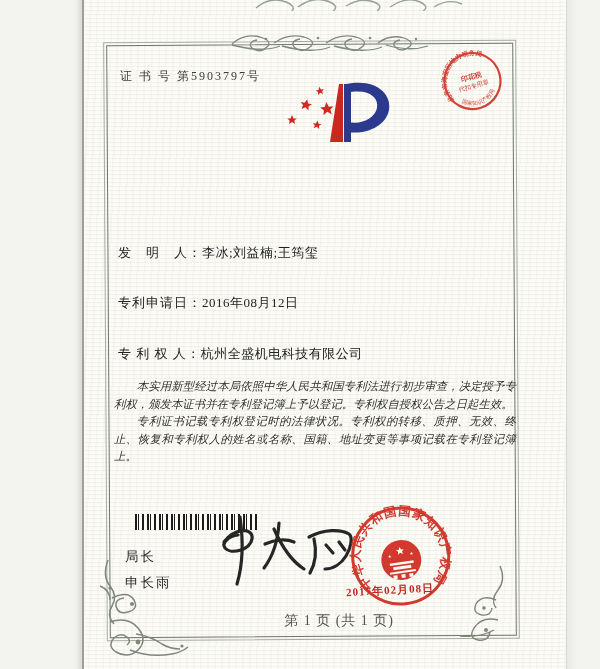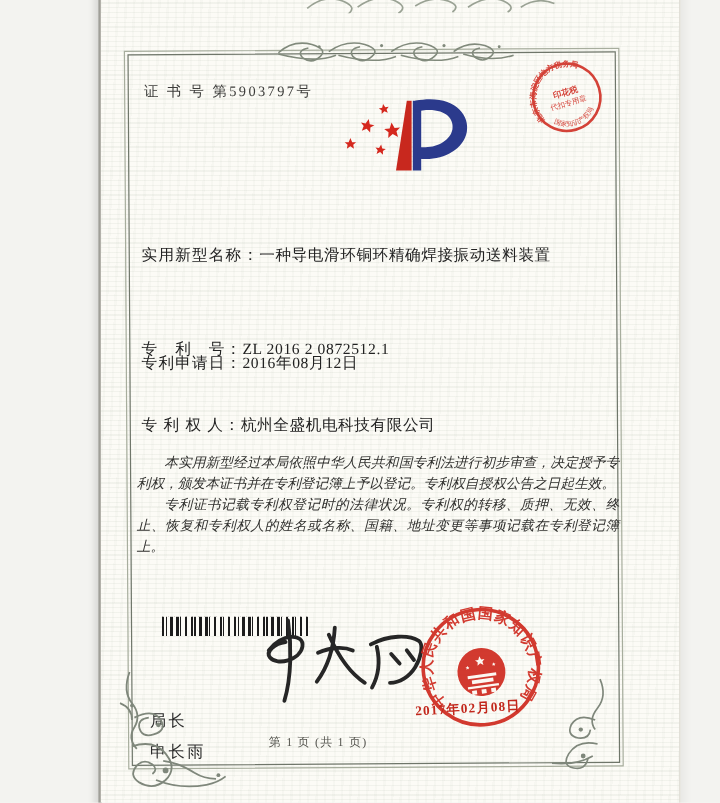--- a/index.html
+++ b/index.html
@@ -54,26 +54,26 @@
   .paras p{margin:0;text-indent:2em;}
   .barcode{
     position:absolute;left:51px;top:544px;width:122px;height:16px;
     background:
       repeating-linear-gradient(90deg,#1c1c1c 0 2px,#fcfbf6 2px 3px,#1c1c1c 3px 4px,#fcfbf6 4px 7px,#1c1c1c 7px 9px,#fcfbf6 9px 12px),
       repeating-linear-gradient(90deg,#1c1c1c 0 1px,#fcfbf6 1px 5px);
   }
   .officer{
     position:absolute;left:41px;top:574px;
     font-family:"Liberation Sans","DejaVu Sans",sans-serif;
-    font-size:13.5px;color:#2b2b2b;line-height:26px;letter-spacing:2px;margin-top:44px;
+    font-size:13.5px;color:#2b2b2b;line-height:26px;letter-spacing:2px;
   }
   .signature{position:absolute;left:118px;top:540px;}
   .pagefoot{
-    position:absolute;left:140px;top:642px;width:170px;text-align:left;
-    font-size:10px;color:#55554f;letter-spacing:1px;
+    position:absolute;left:140px;top:642px;width:170px;text-align:right;
+    font-size:14px;color:#55554f;letter-spacing:1px;
   }
   .seal-main{position:absolute;left:264px;top:533px;transform:rotate(-8deg);opacity:.92;}
   .seal-date{
     position:absolute;left:262px;top:612px;width:120px;
     font-size:11px;color:#c2271c;letter-spacing:1px;white-space:nowrap;
     transform:rotate(-3deg);font-weight:bold;
   }
   .tax-stamp{position:absolute;left:356px;top:78px;transform:rotate(-16deg);opacity:.88;}
 
   .orn-top{position:absolute;left:146px;top:61px;}
@@ -130,25 +130,22 @@
         </g>
         <polygon fill="#c8281e" points="63,6 67,6 67,64 54,64"></polygon>
         <g fill="#2b3a8c">
           <polygon points="68,6 75,6 75,64 68,64"></polygon>
           <path fill-rule="evenodd" d="M70,6 C100,0 116,16 113,32 C110,48 90,57 72,54 L72,44 C86,47 99,40 101,30 C103,19 92,10 70,15 Z"></path>
         </g>
       </svg>
     </div>
 
 
-    <div class="row r1">
-      <span class="lbl">实用新型名称：</span><span class="val">一种导电滑环铜环精确焊接振动送料装置</span>
-    </div>
-    <div class="row r3">
-      <span class="lbl">专　利　号：</span><span class="val">ZL 2016 2 0872512.1</span>
+    <div class="row r2">
+      <span class="lbl">发　明　人：</span><span class="val">李冰;刘益楠;王筠玺</span>
     </div>
     <div class="row r4">
       <span class="lbl">专利申请日：</span><span class="val">2016年08月12日</span>
     </div>
     <div class="row r5">
       <span class="lbl">专 利 权 人：</span><span class="val">杭州全盛机电科技有限公司</span>
     </div>
 
     <div class="paras">
       <p>本实用新型经过本局依照中华人民共和国专利法进行初步审查，决定授予专利权，颁发本证书并在专利登记簿上予以登记。专利权自授权公告之日起生效。</p>

